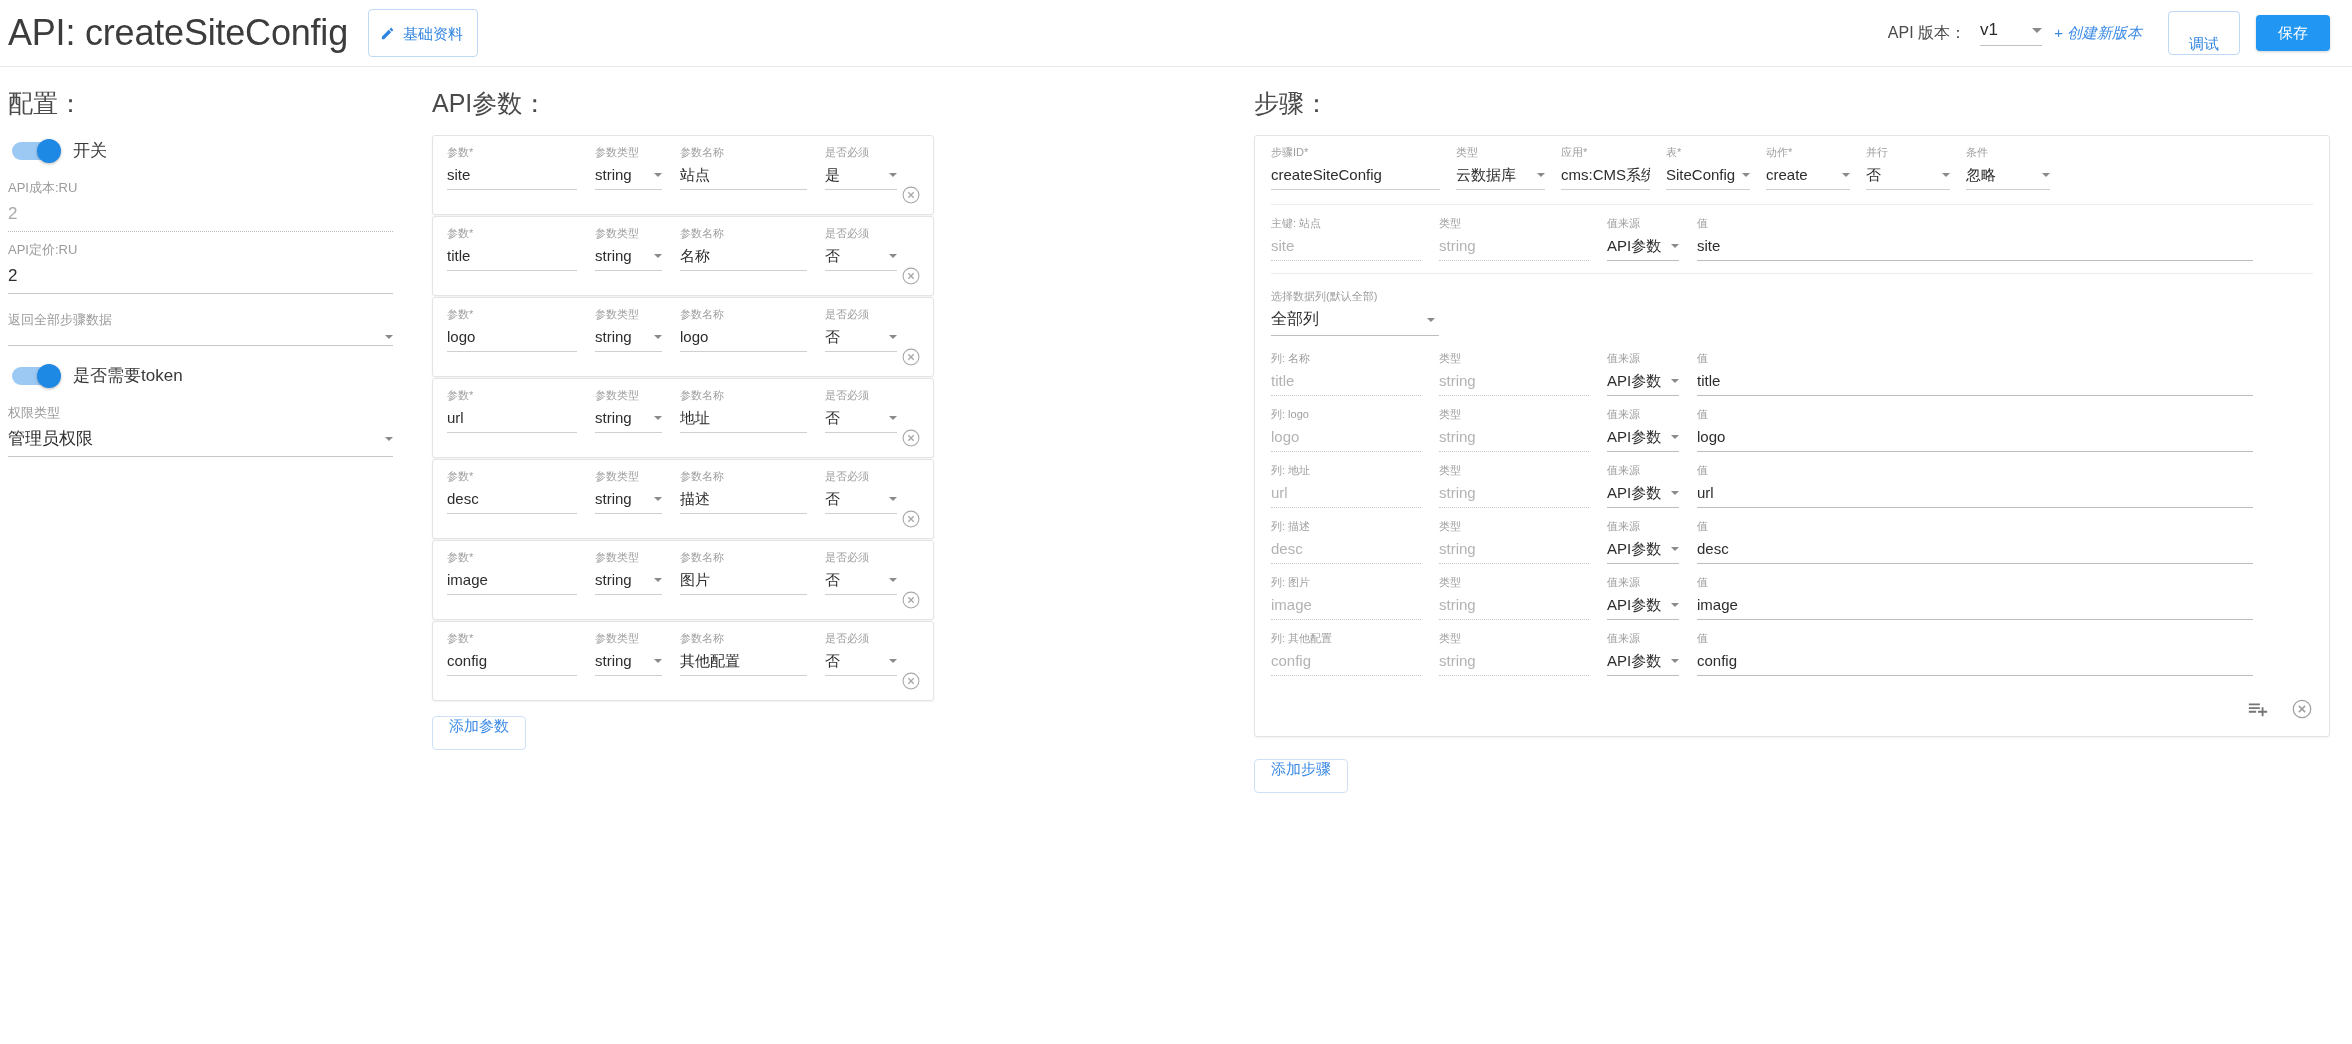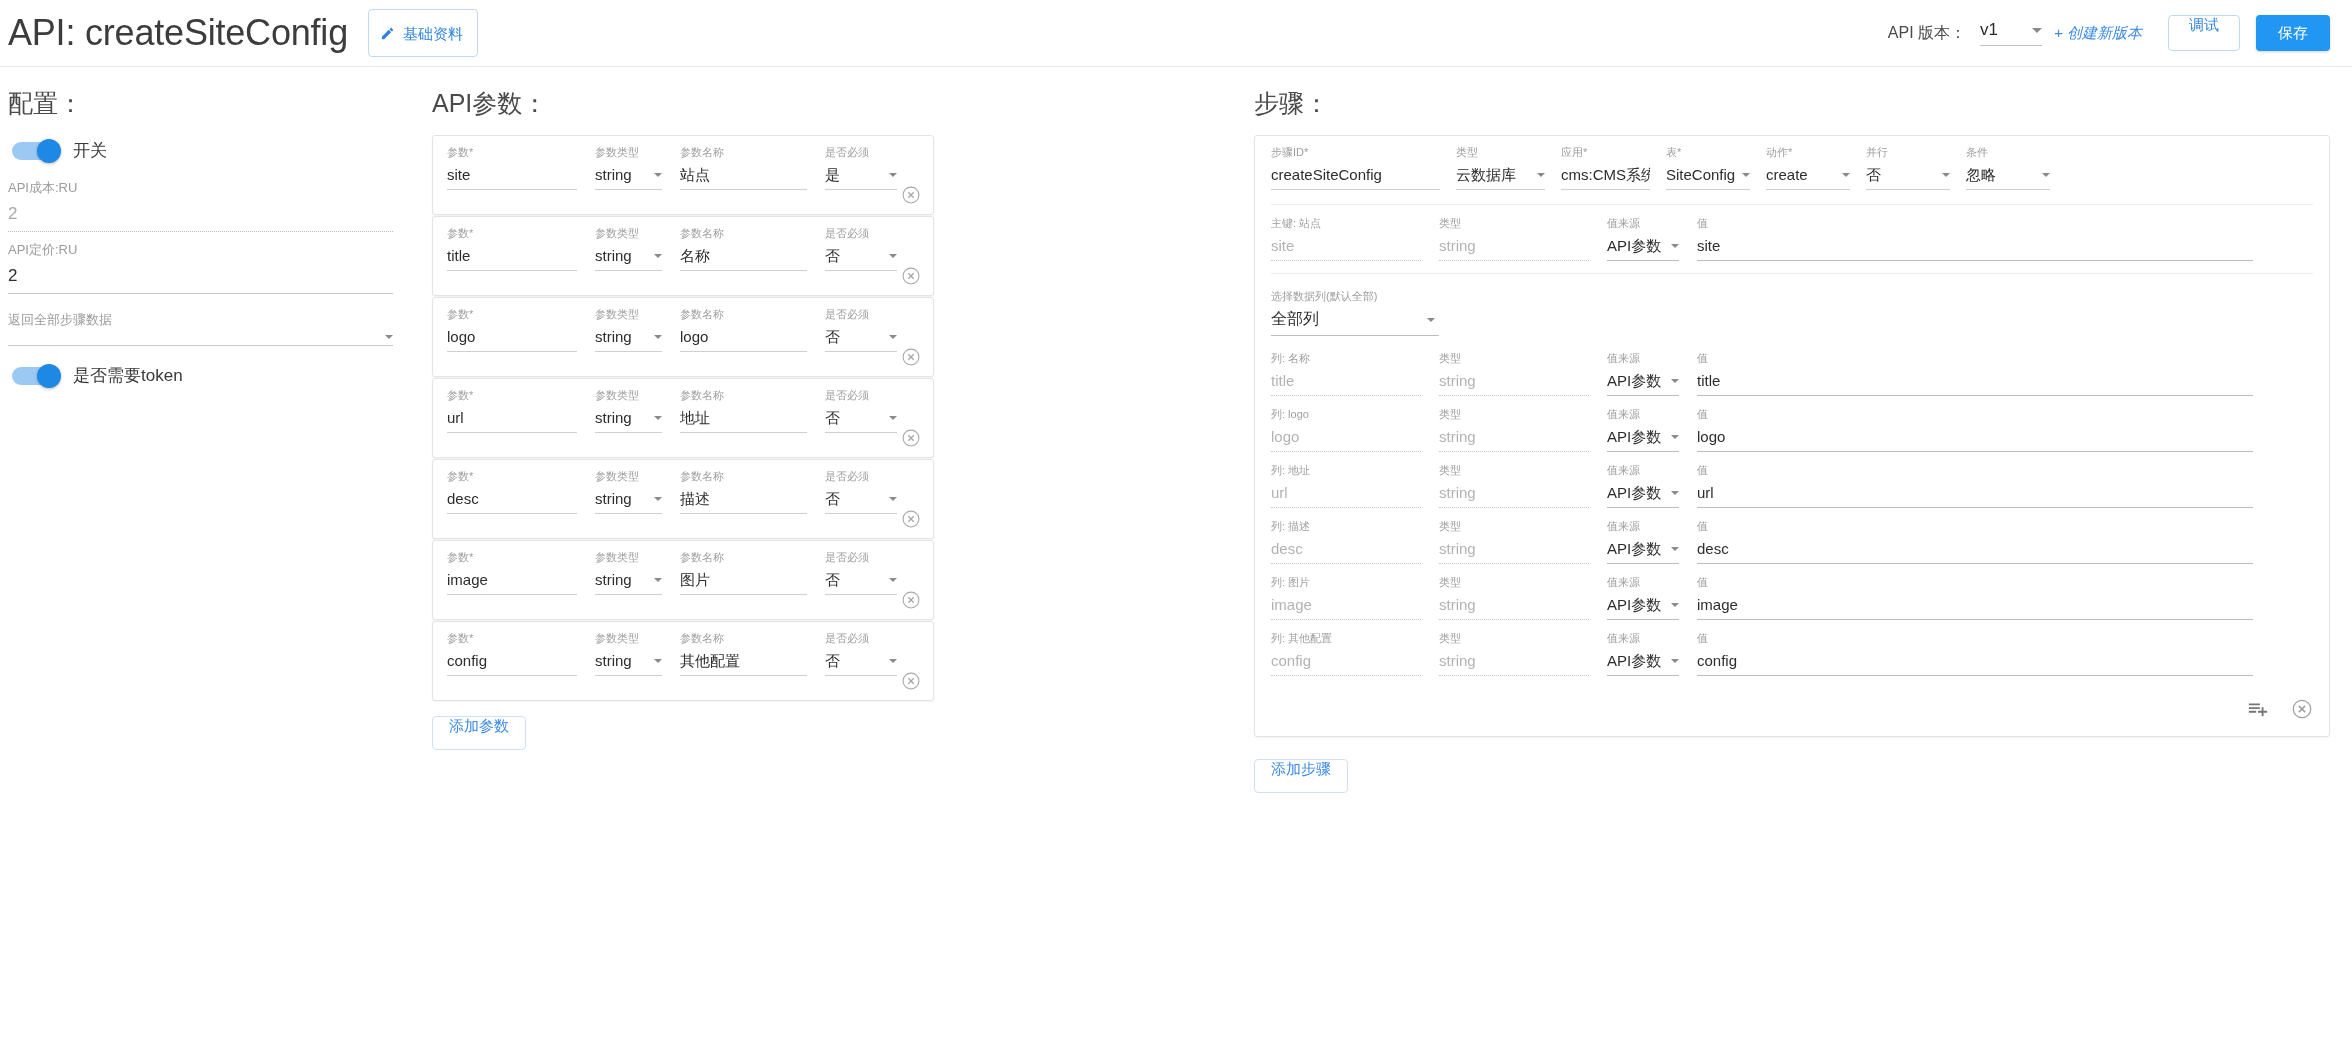--- a/index.html
+++ b/index.html
@@ -45,22 +45,22 @@
   }
   .ver-select .val { font-size: 17px; color: #2b2b2b; }
   .caret { width:0;height:0;border-left:5px solid transparent;border-right:5px solid transparent;border-top:5px solid #8a8a8a; }
   .caret.sm { border-left-width:4.5px;border-right-width:4.5px;border-top-width:4.5px; }
   .create-ver {
     font-size: 15px; color: #3b8ae5; margin-left: 8px; cursor: pointer; white-space: nowrap; font-style: italic;
   }
   .btn-outline {
     margin-left: 26px;
     border: 1px solid #bfd9f5; border-radius: 4px; background: #fff;
-    color: #2f84e0; font-size: 15px; padding: 0 20px; height: 36px;
-    display:flex; align-items:flex-start; cursor: pointer;
+    color: #2f84e0; font-size: 15px; padding: 0 20px; height: 44px;
+    display:flex; align-items:flex-end; cursor: pointer;
   }
   .btn-primary {
     margin-left: 16px;
     border: none; border-radius: 4px; background: #2196f3;
     color: #fff; font-size: 15px; padding: 0 22px; height: 36px;
     display:flex; align-items:center; cursor: pointer;
     box-shadow: 0 1px 3px rgba(0,0,0,.18);
   }
 
   
@@ -244,20 +244,27 @@
       </div>
     </div>
 
     <div class="switch-row" style="margin-top:14px;">
       <span class="switch">
           <span class="knob"></span>
         </span>
       <span class="switch-label">是否需要token</span>
     </div>
 
+    <div class="tf">
+      <div class="tf-label">权限类型</div>
+      <div class="tf-value tf-underline tf-sel">
+        <span>管理员权限</span>
+        <span class="caret sm"></span>
+      </div>
+    </div>
   </div>
 
   <div class="col-params">
     <div class="col-title">API参数：</div>
     <div id="param-list">
         <div class="param-card">
       <div class="param-grid">
         <div class="fld">
           <div class="fld-label"><span>参数</span><span class="req">*</span></div>
           <div class="fld-input">

